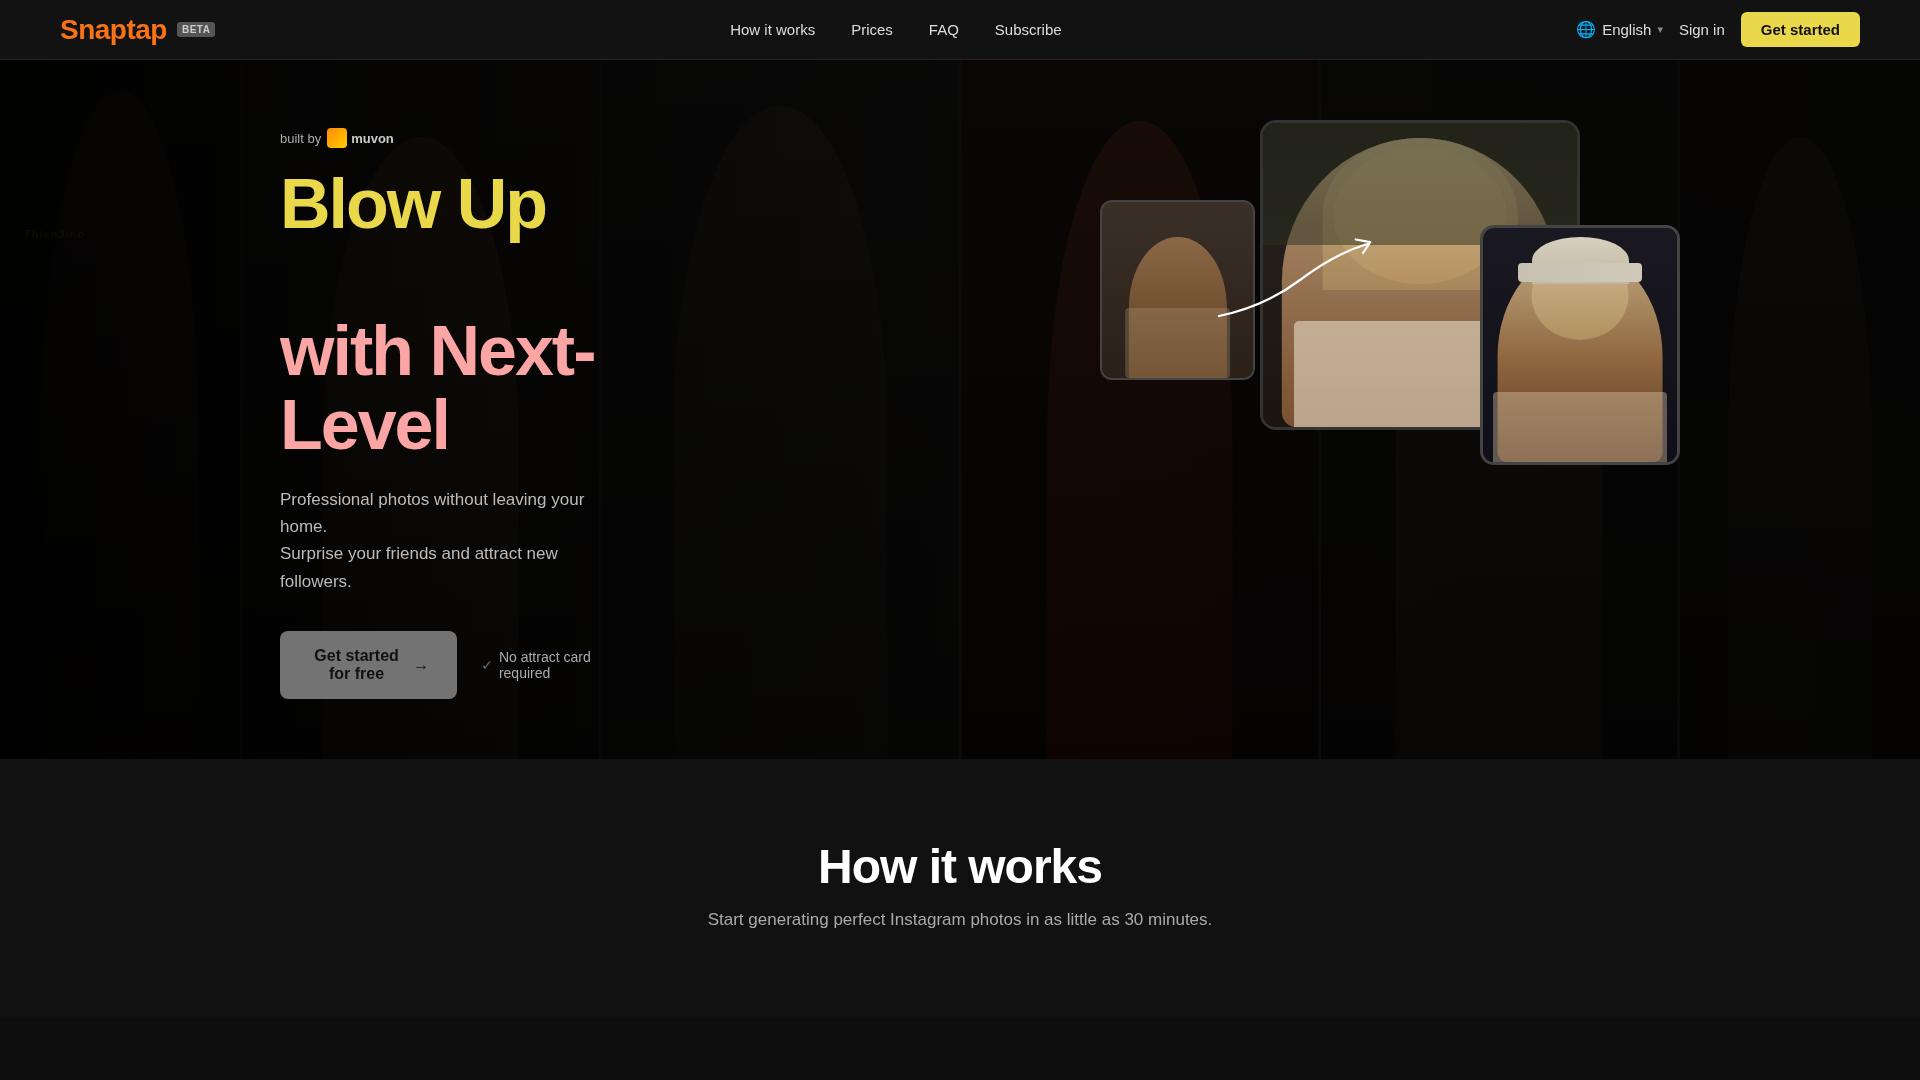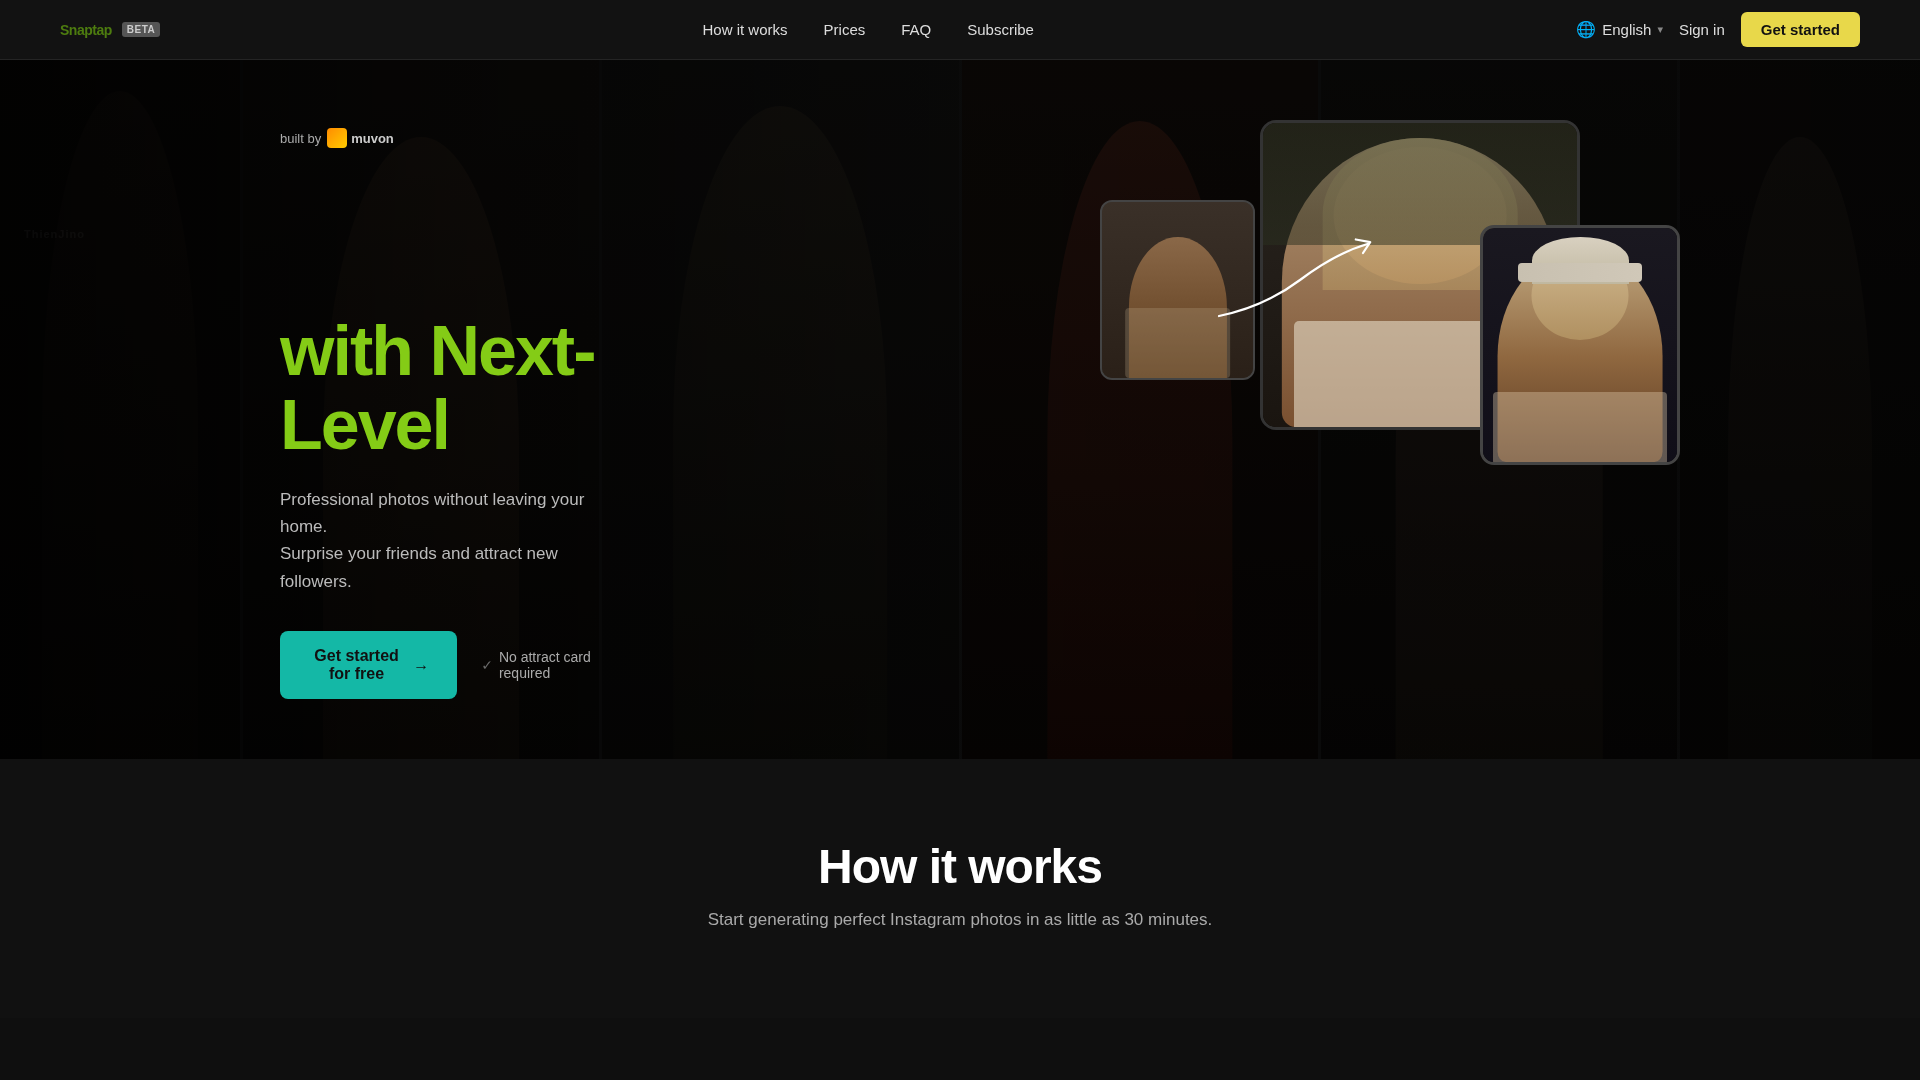--- a/index.html
+++ b/index.html
@@ -20,23 +20,23 @@
       display: flex;
       align-items: center;
       justify-content: space-between;
       padding: 0 60px;
       height: 60px;
       background: rgba(20,20,20,0.92);
       border-bottom: 1px solid rgba(255,255,255,0.08);
     }
     .nav-left { display: flex; align-items: center; gap: 8px; }
     .logo-text {
-      font-size: 14px;
+      font-size: 28px;
       font-weight: 700;
-      color: #4d7c0f;
+      color: #f97316;
       letter-spacing: -0.5px;
       text-align: right;
     }
     .beta-badge {
       font-size: 10px;
       background: #555;
       color: #ccc;
       padding: 2px 5px;
       border-radius: 3px;
       font-weight: 600;
@@ -107,35 +107,35 @@
       border-radius: 4px;
       display: inline-block;
     }
     h1 {
       font-size: 70px;
       font-weight: 800;
       line-height: 1.05;
       letter-spacing: -2px;
     }
     h1 .yellow { color: #e8d84a; }
-    h1 .white { color: #84cc16; }
+    h1 .white { color: #fca5a5; }
     .hero-sub {
       font-size: 17px;
       color: #bbb;
       line-height: 1.6;
       margin: 24px 0 36px;
       max-width: 460px;
     }
     .hero-actions {
       display: flex;
       align-items: center;
       gap: 24px;
     }
     .cta-btn {
-      background: #14b8a6;
+      background: #737373;
       color: #111;
       border: none;
       padding: 16px 28px;
       border-radius: 8px;
       font-size: 16px;
       font-weight: 700;
       cursor: pointer;
       display: flex;
       align-items: center;
       gap: 8px;
@@ -302,21 +302,21 @@
 
     <div class="hero-content" style="z-index:10; position:relative;">
       <div class="built-by">
         <span>built by</span>
         <span class="muvon-logo">
           <span class="muvon-icon"></span>
           <span>muvon</span>
         </span>
       </div>
       <h1>
-        <br>
+        <span class="yellow">Blow Up</span><br>
         <br>
         <span class="white">with Next-Level</span><br>
       </h1>
       <p class="hero-sub">
         <span>Professional photos without leaving your home.</span><br>
         <span>Surprise your friends and attract new followers.</span>
       </p>
       <div class="hero-actions">
         <button class="cta-btn">
           <span>Get started for free</span>

